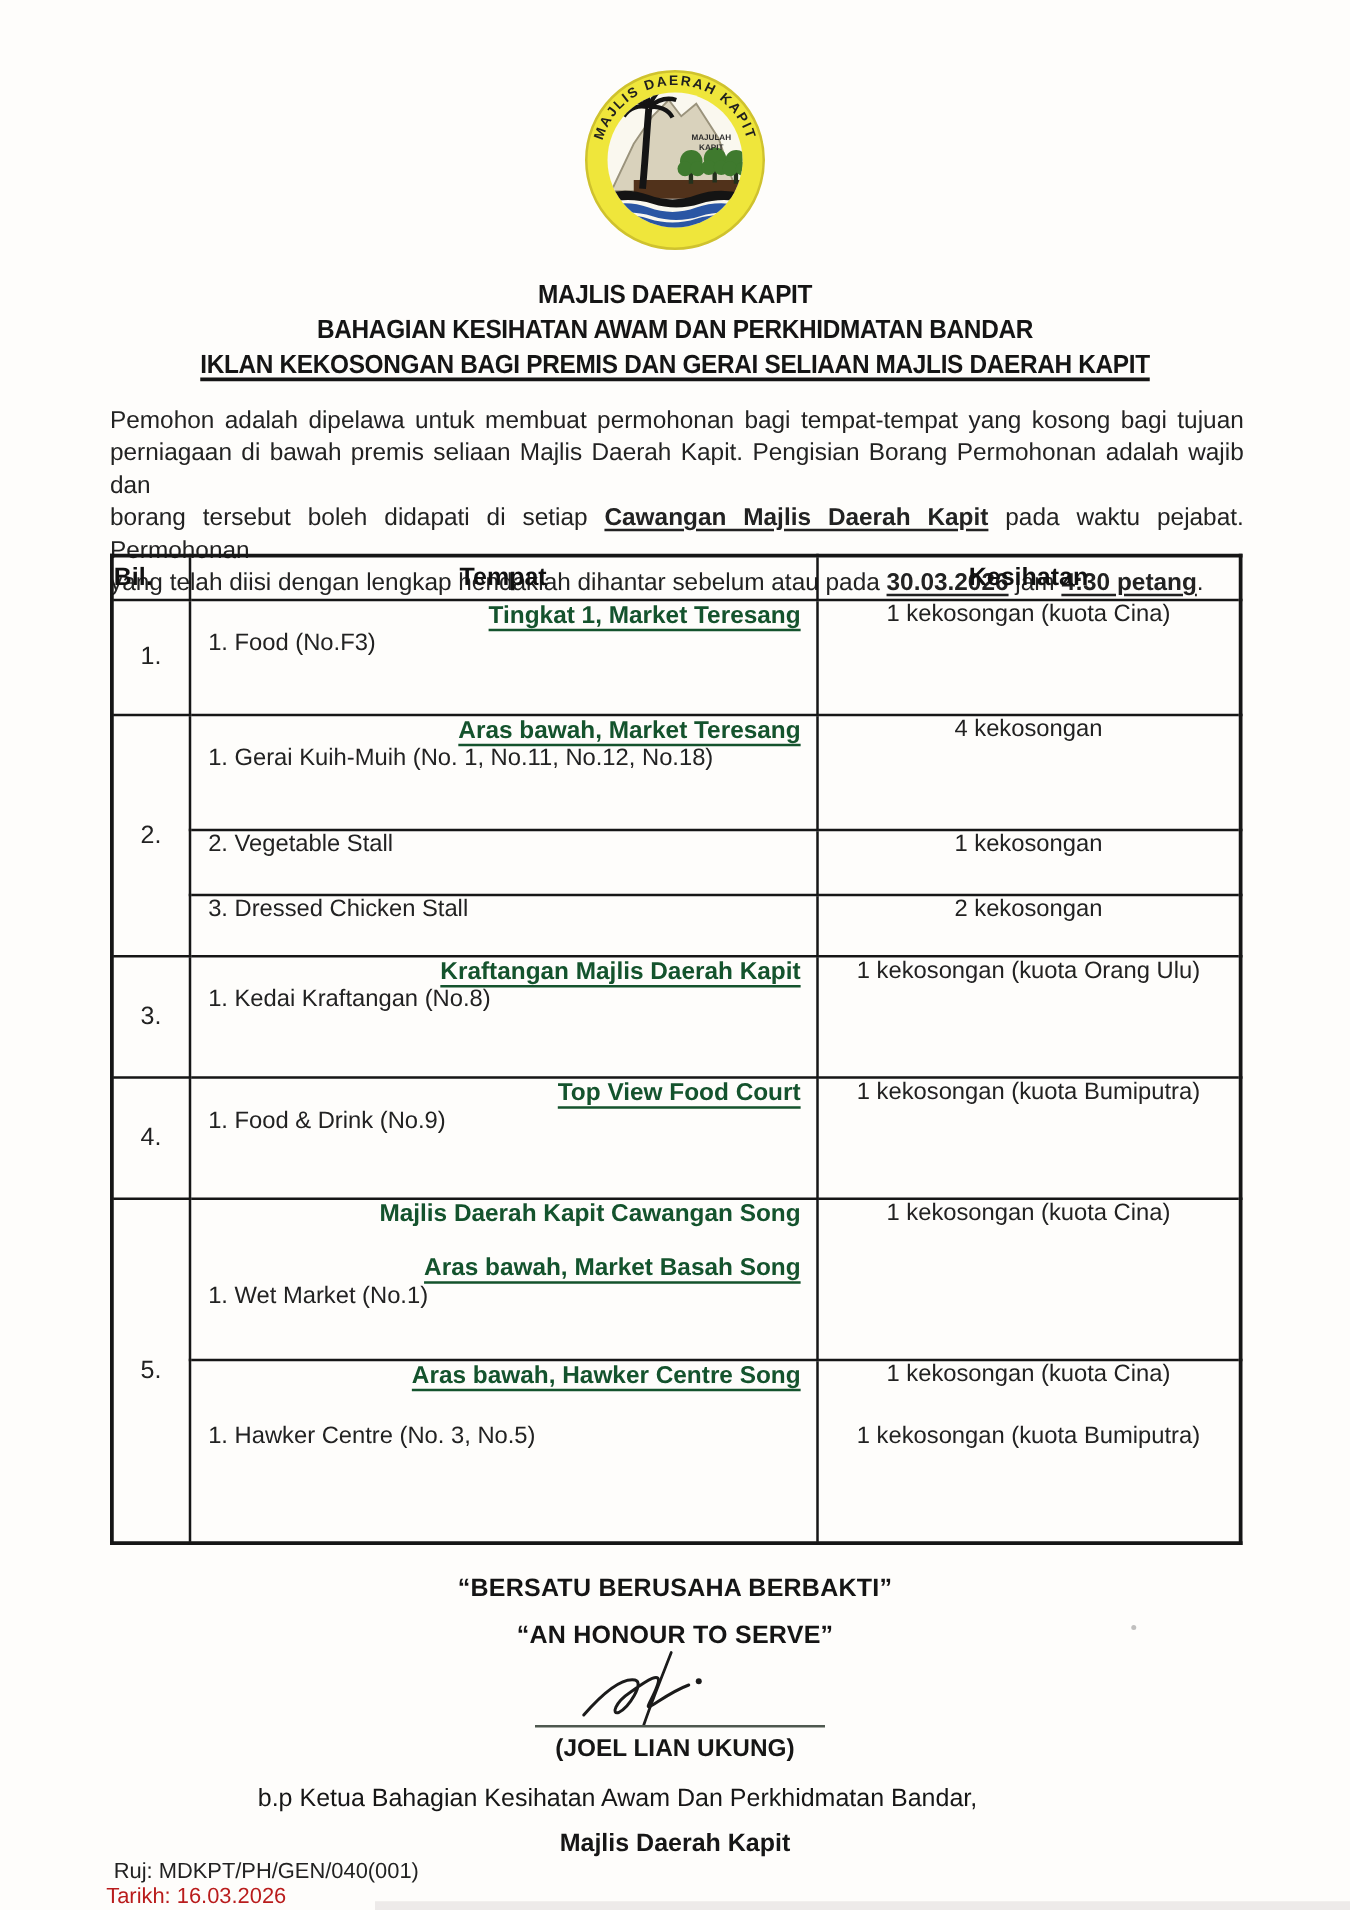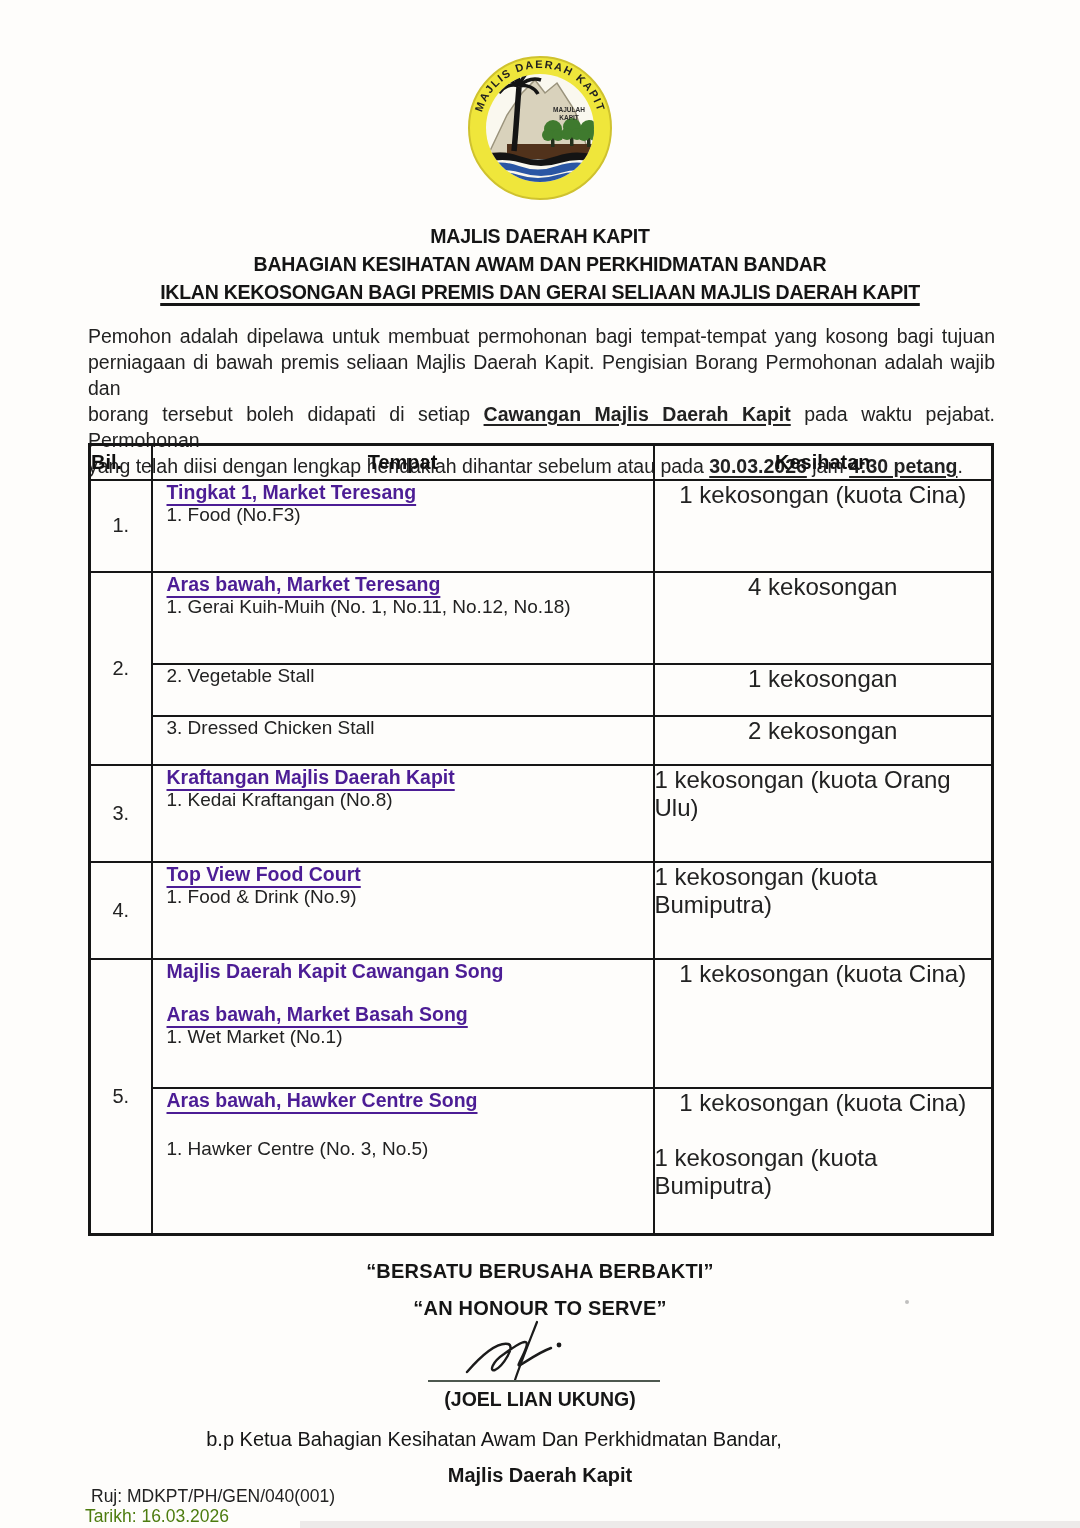--- a/index.html
+++ b/index.html
@@ -25,42 +25,42 @@
   .iline.last{text-align-last:left;}
   .bu{font-weight:bold;text-decoration:underline;text-decoration-thickness:2px;text-underline-offset:3px;}
   
   .vtab{position:absolute;left:88px;top:443px;width:903px;border-collapse:collapse;table-layout:fixed;}
   .vtab td,.vtab th{border:2px solid #161616;padding:0;vertical-align:top;overflow:hidden;}
   .vtab{border:3px solid #161616;}
   .vtab th{font-size:20px;font-weight:bold;text-align:center;vertical-align:middle;color:#111;}
   th.bilh{text-align:left;}
   td.bil{vertical-align:middle;text-align:center;font-size:20px;color:#222;}
   td.tempat .tcol{display:flex;flex-direction:column;height:100%;padding:0 12px 0 14px;box-sizing:border-box;}
-  .grp{font-weight:bold;font-size:19.5px;color:#4c1d95;}
+  .grp{font-weight:bold;font-size:19.5px;color:#14532d;text-align:right;}
   .grp.u{text-decoration:underline;text-decoration-thickness:2px;text-underline-offset:5px;}
   .item{font-size:19px;color:#222;}
   td.kek .kcol{display:flex;flex-direction:column;height:100%;align-items:center;box-sizing:border-box;}
-  .kv{font-size:24px;color:#222;text-align:left;}
+  .kv{font-size:19px;color:#222;text-align:left;}
   
   .pt27{padding-top:27px;} .pt22{padding-top:22px;} .pt16{padding-top:16px;}
   .pin{margin-top:auto;padding-bottom:9px;}
   .kbot{justify-content:flex-end;padding-bottom:9px;}
   .kdouble{justify-content:flex-end;padding-bottom:20px;gap:27px;}
   .subitem{justify-content:flex-end;padding-bottom:9px;}
   .mt20{margin-top:20px;}
   .mt26{margin-top:26px;}
   
   .slogan{position:absolute;left:0;width:1080px;text-align:center;font-weight:bold;font-size:20px;color:#151515;letter-spacing:0.2px;}
   .sig-wrap{position:absolute;left:455px;top:1314px;width:170px;height:70px;}
   .sig-line{position:absolute;left:428px;top:1380px;width:232px;height:0;border-top:2px solid #4e584f;}
   .fname{position:absolute;left:0;top:1388px;width:1080px;text-align:center;font-weight:bold;font-size:19.5px;color:#161616;}
   .fbehalf{position:absolute;left:0;top:1428px;width:988px;text-align:center;font-weight:normal;font-size:20px;color:#161616;}
   .forg{position:absolute;left:0;top:1464px;width:1080px;text-align:center;font-weight:bold;font-size:20px;color:#161616;}
   .fref{position:absolute;left:91px;top:1486px;font-size:17.5px;color:#222;}
-  .fdate{position:absolute;left:85px;top:1506px;font-size:17.5px;color:#4d7c0f;}
+  .fdate{position:absolute;left:85px;top:1506px;font-size:17.5px;color:#b91c1c;}
   
   .speck{position:absolute;left:905px;top:1300px;width:4px;height:4px;border-radius:50%;background:#8d8d8d;opacity:0.55;}
   .bottom-strip{position:absolute;left:300px;top:1521px;width:780px;height:7px;background:#edeae9;}
 </style>
 </head>
 <body>
 
 <div class="page">
 
   <div class="logo">

